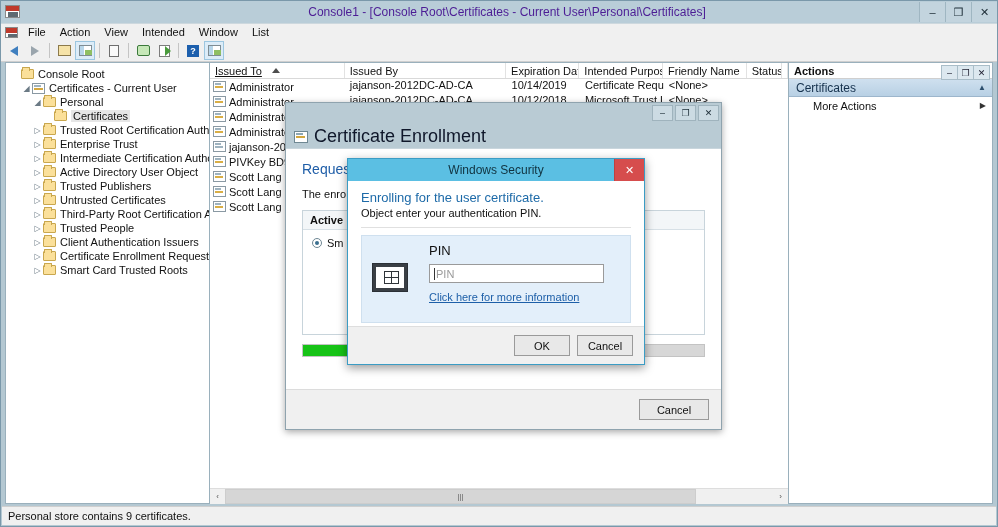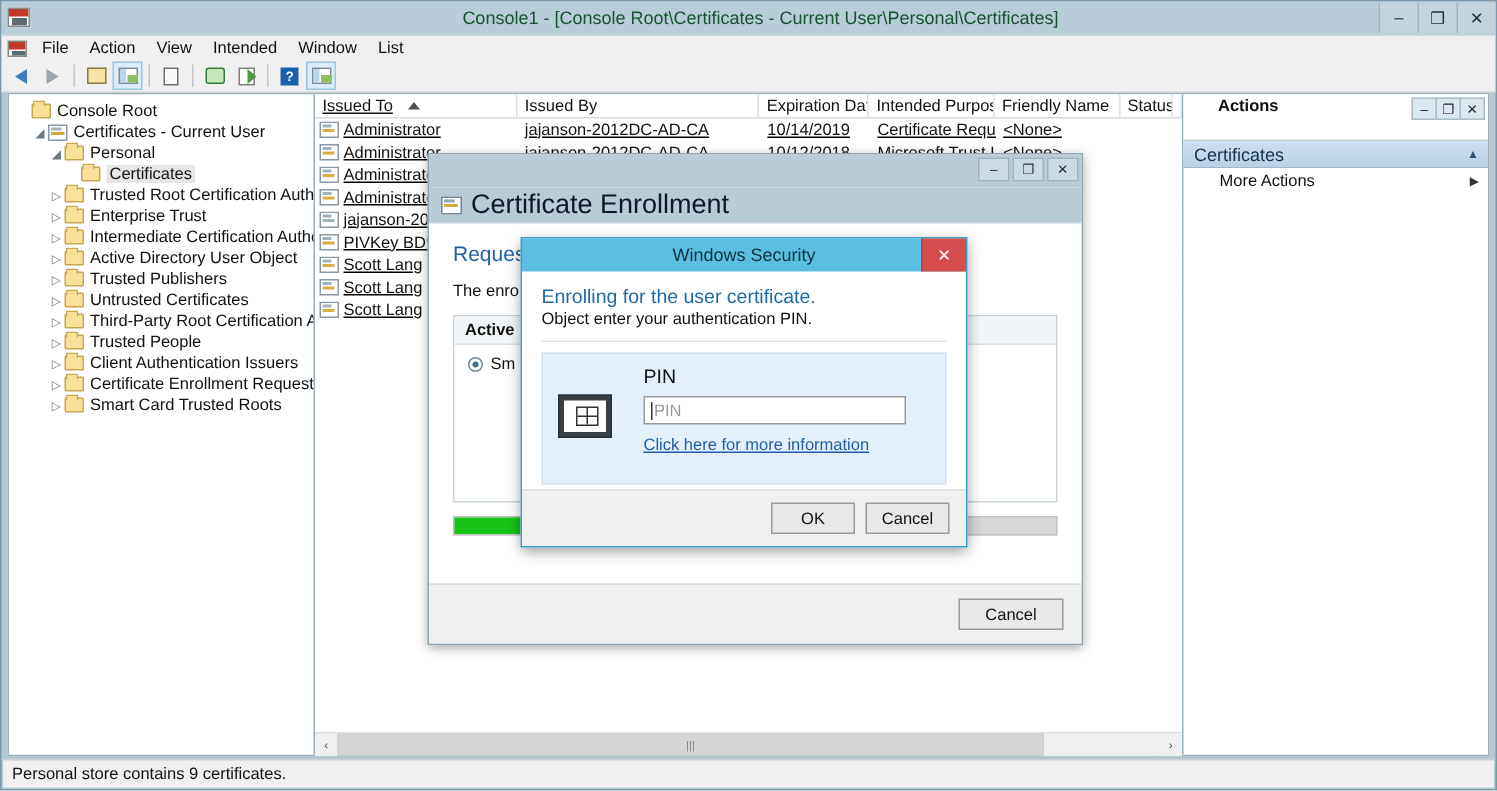--- a/index.html
+++ b/index.html
@@ -34,21 +34,21 @@
   .mmcicon:before {
     content: ''; position: absolute; left: 0; top: 0; right: 0; height: 5px;
     background: #c0392b;
   }
   .mmcicon:after {
     content: ''; position: absolute; left: 2px; top: 6px; width: 10px; height: 5px;
     background: #5e6a72;
   }
   .titlebar .ttl {
     position: absolute; left: 16px; right: 0; text-align: center;
-    font-size: 12px; color: #14532d;
+    font-size: 12px; color: #4c1d95;
   }
   .wbtns { margin-left: auto; display: flex; height: 20px; }
   .wbtn {
     width: 26px; height: 20px; display: flex; align-items: center; justify-content: center;
     font-size: 11px; color: #20303a; border-left: 1px solid #9fb6c2;
     background: #c3d4de;
   }
   .wbtn:first-child { border-left: 1px solid #9fb6c2; }
 
   
@@ -127,41 +127,41 @@
   .lcol {
     border-right: 1px solid #e2e2e2; padding: 2px 0 0 5px; font-size: 11px;
     color: #111; white-space: nowrap; overflow: hidden; position: relative;
   }
   .lcol .sortarrow {
     position: absolute; left: 62px; top: 5px; width: 0; height: 0;
     border-left: 4px solid transparent; border-right: 4px solid transparent;
     border-bottom: 5px solid #4d4d4d;
   }
   .lbody { flex: 1; overflow: hidden; position: relative; }
-  .lrow { display: flex; height: 15px; align-items: center; white-space: nowrap; text-decoration: underline; }
+  .lrow { display: flex; height: 15px; white-space: nowrap; }
   .lcell { padding-left: 5px; font-size: 11px; color: #111; overflow: hidden; white-space: nowrap; }
   .rowico {
     width: 13px; height: 11px; flex: none; margin-left: 3px; margin-right: 3px; position: relative;
     background: #fff; border: 1px solid #8a99a3;
   }
   .rowico:before { content:''; position:absolute; left:1px; top:1px; width:6px; height:2px; background:#9fb3bf; }
   .rowico:after { content:''; position:absolute; left:1px; top:4px; width:8px; height:2px; background:#d9ae45; }
   .rowico.plain:after { background:#9fb3bf; }
 
   
   .hscroll { height: 15px; background: #f0f0f0; border-top: 1px solid #ddd; display: flex; align-items: center; }
   .hs-btn { width: 15px; height: 15px; display:flex;align-items:center;justify-content:center; font-size:8px; color:#555; background:#f0f0f0; }
   .hs-track { flex: 1; height: 15px; background: #f0f0f0; position: relative; }
   .hs-thumb { position:absolute; left:0; top:0; height:15px; background:#d6d6d6; border:1px solid #cdcdcd; }
   .hs-grip { position:absolute; left:50%; top:4px; width:6px; height:7px; margin-left:-3px;
     background: repeating-linear-gradient(to right,#8a8a8a 0 1px,transparent 1px 2px); }
 
   
   .actionpane { width: 204px; border-left: 1px solid #9ab0bc; background: #fff; display:flex; flex-direction:column; }
-  .ap-title { height: 31px; padding: 2px 0 0 23px; font-weight: bold; font-size: 11px; color:#111;
+  .ap-title { height: 16px; padding: 2px 0 0 5px; font-weight: bold; font-size: 11px; color:#111;
     border-bottom: 1px solid #cfcfcf; background:#fff; }
   .ap-group {
     height: 18px; display:flex; align-items:center; padding: 0 6px 0 7px;
     background: linear-gradient(to bottom,#cfe0ef,#b8d0e4); border-bottom:1px solid #9db6cc;
     font-size: 12px; color:#15314d;
   }
   .ap-group .chev { margin-left:auto; font-size: 8px; color:#2d4f6e; }
   .ap-item { height: 17px; display:flex; align-items:center; padding-left: 24px; font-size:11px; color:#111; }
   .ap-item .chev { margin-left:auto; margin-right:6px; font-size:8px; color:#333; }
 

